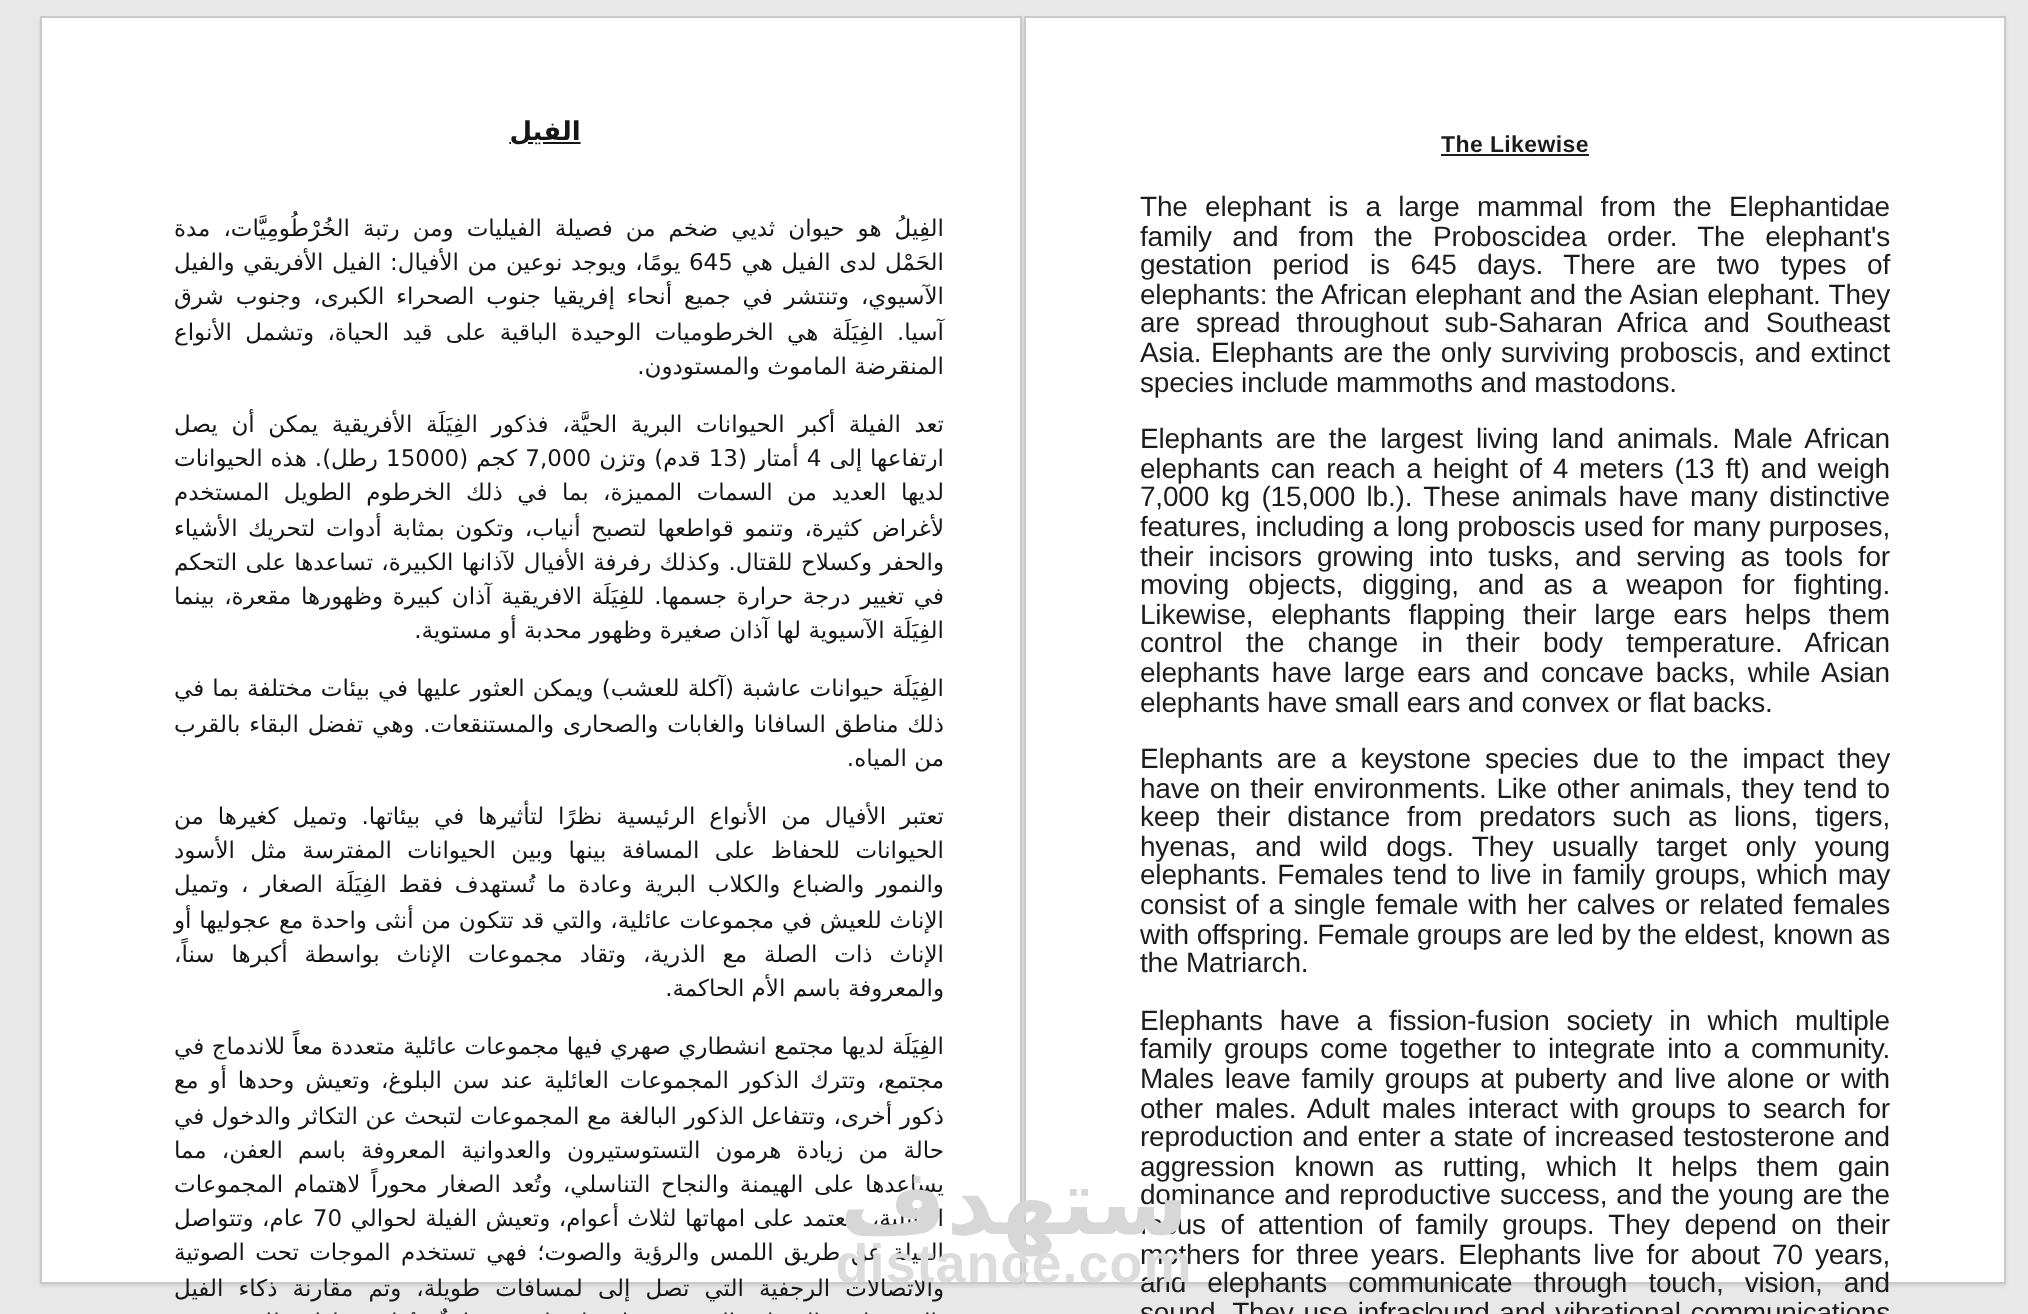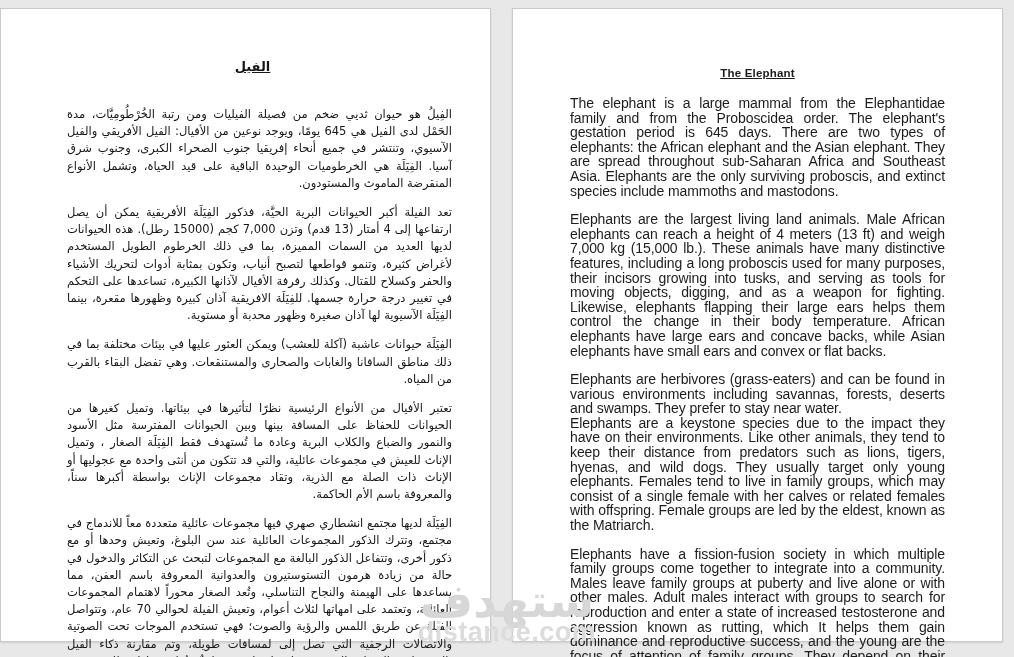--- a/index.html
+++ b/index.html
@@ -14,21 +14,21 @@
 
   .page {
     position: absolute;
     top: 8px;
     width: 491px;
     height: 634px;
     background: #ffffff;
     border: 1px solid #c9c9c9;
     box-shadow: 0 1px 2px rgba(0,0,0,0.10);
   }
-  .page-left  { left: 0; }
+  .page-left  { left: 20px; }
   .page-right { left: 512px; }
 
   
   .content-ar {
     position: absolute; inset: 0;
     padding: 50px 38px 0 52px;
     direction: rtl;
     color: #161616;
     font-family: "DejaVu Sans", "Liberation Sans", sans-serif;
   }
@@ -114,24 +114,23 @@
       <p>الفِيلُ هو حيوان ثديي ضخم من فصيلة الفيليات ومن رتبة الخُرْطُومِيَّات، مدة الحَمْل لدى الفيل هي 645 يومًا، ويوجد نوعين من الأفيال: الفيل الأفريقي والفيل الآسيوي، وتنتشر في جميع أنحاء إفريقيا جنوب الصحراء الكبرى، وجنوب شرق آسيا. الفِيَلَة هي الخرطوميات الوحيدة الباقية على قيد الحياة، وتشمل الأنواع المنقرضة الماموث والمستودون.</p>
       <p>تعد الفيلة أكبر الحيوانات البرية الحيَّة، فذكور الفِيَلَة الأفريقية يمكن أن يصل ارتفاعها إلى 4 أمتار (13 قدم) وتزن 7,000 كجم (15000 رطل). هذه الحيوانات لديها العديد من السمات المميزة، بما في ذلك الخرطوم الطويل المستخدم لأغراض كثيرة، وتنمو قواطعها لتصبح أنياب، وتكون بمثابة أدوات لتحريك الأشياء والحفر وكسلاح للقتال. وكذلك رفرفة الأفيال لآذانها الكبيرة، تساعدها على التحكم في تغيير درجة حرارة جسمها. للفِيَلَة الافريقية آذان كبيرة وظهورها مقعرة، بينما الفِيَلَة الآسيوية لها آذان صغيرة وظهور محدبة أو مستوية.</p>
       <p>الفِيَلَة حيوانات عاشبة (آكلة للعشب) ويمكن العثور عليها في بيئات مختلفة بما في ذلك مناطق السافانا والغابات والصحارى والمستنقعات. وهي تفضل البقاء بالقرب من المياه.</p>
       <p>تعتبر الأفيال من الأنواع الرئيسية نظرًا لتأثيرها في بيئاتها. وتميل كغيرها من الحيوانات للحفاظ على المسافة بينها وبين الحيوانات المفترسة مثل الأسود والنمور والضباع والكلاب البرية وعادة ما تُستهدف فقط الفِيَلَة الصغار ، وتميل الإناث للعيش في مجموعات عائلية، والتي قد تتكون من أنثى واحدة مع عجوليها أو الإناث ذات الصلة مع الذرية، وتقاد مجموعات الإناث بواسطة أكبرها سناً، والمعروفة باسم الأم الحاكمة.</p>
       <p>الفِيَلَة لديها مجتمع انشطاري صهري فيها مجموعات عائلية متعددة معاً للاندماج في مجتمع، وتترك الذكور المجموعات العائلية عند سن البلوغ، وتعيش وحدها أو مع ذكور أخرى، وتتفاعل الذكور البالغة مع المجموعات لتبحث عن التكاثر والدخول في حالة من زيادة هرمون التستوستيرون والعدوانية المعروفة باسم العفن، مما يساعدها على الهيمنة والنجاح التناسلي، وتُعد الصغار محوراً لاهتمام المجموعات العائلية، وتعتمد على امهاتها لثلاث أعوام، وتعيش الفيلة لحوالي 70 عام، وتتواصل الفيلة عن طريق اللمس والرؤية والصوت؛ فهي تستخدم الموجات تحت الصوتية والاتصالات الرجفية التي تصل إلى لمسافات طويلة، وتم مقارنة ذكاء الفيل بالرئيسيات والثدييات البحرية، وظهر لديها وعيٌ ذاتيٌّ وتُظهر تعاطف للموتى من نوعها.</p>
     </div>
   </div>
 
   <div class="page page-right">
     <div class="content-en" dir="ltr" lang="en">
-      <h1 class="title-en">The Elephant</h1>
+      <h1 class="title-en">The Likewise</h1>
       <p>The elephant is a large mammal from the Elephantidae family and from the Proboscidea order. The elephant's gestation period is 645 days. There are two types of elephants: the African elephant and the Asian elephant. They are spread throughout sub-Saharan Africa and Southeast Asia. Elephants are the only surviving proboscis, and extinct species include mammoths and mastodons.</p>
       <p>Elephants are the largest living land animals. Male African elephants can reach a height of 4 meters (13 ft) and weigh 7,000 kg (15,000 lb.). These animals have many distinctive features, including a long proboscis used for many purposes, their incisors growing into tusks, and serving as tools for moving objects, digging, and as a weapon for fighting. Likewise, elephants flapping their large ears helps them control the change in their body temperature. African elephants have large ears and concave backs, while Asian elephants have small ears and convex or flat backs.</p>
-      <p class="joined">Elephants are herbivores (grass-eaters) and can be found in various environments including savannas, forests, deserts and swamps. They prefer to stay near water.</p>
       <p>Elephants are a keystone species due to the impact they have on their environments. Like other animals, they tend to keep their distance from predators such as lions, tigers, hyenas, and wild dogs. They usually target only young elephants. Females tend to live in family groups, which may consist of a single female with her calves or related females with offspring. Female groups are led by the eldest, known as the Matriarch.</p>
       <p><span>Elephants have a fission-fusion society in which multiple family groups come together to integrate into a community. Males leave family groups at puberty and live alone or with other males. Adult males interact with groups to search for reproduction and enter a state of increased testosterone and aggression known as rutting, which It helps them gain dominance and reproductive success, and the young are the focus of attention of family groups. They depend on their mothers for three years. Elephants live for about 70 years, and elephants communicate through touch, vision, and sound. They use infras</span><span class="caret"></span><span>ound and vibrational communications over long distances, and elephant intelligence has been compared to primates and marine mammals, and they appear to have self-awareness and show compassion for the dead of their own kind.</span></p>
     </div>
   </div>
 
   <div class="watermark">
     <div class="wm-ar">ستهدف</div>
     <div class="wm-url">distance.com</div>
   </div>
 

